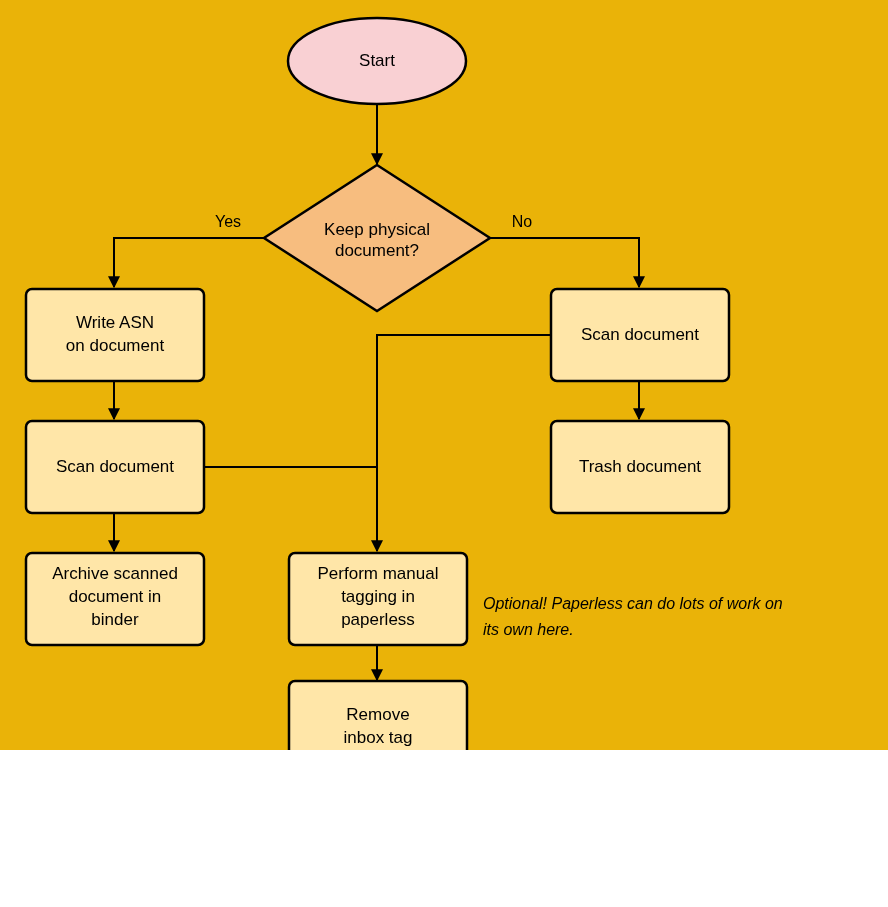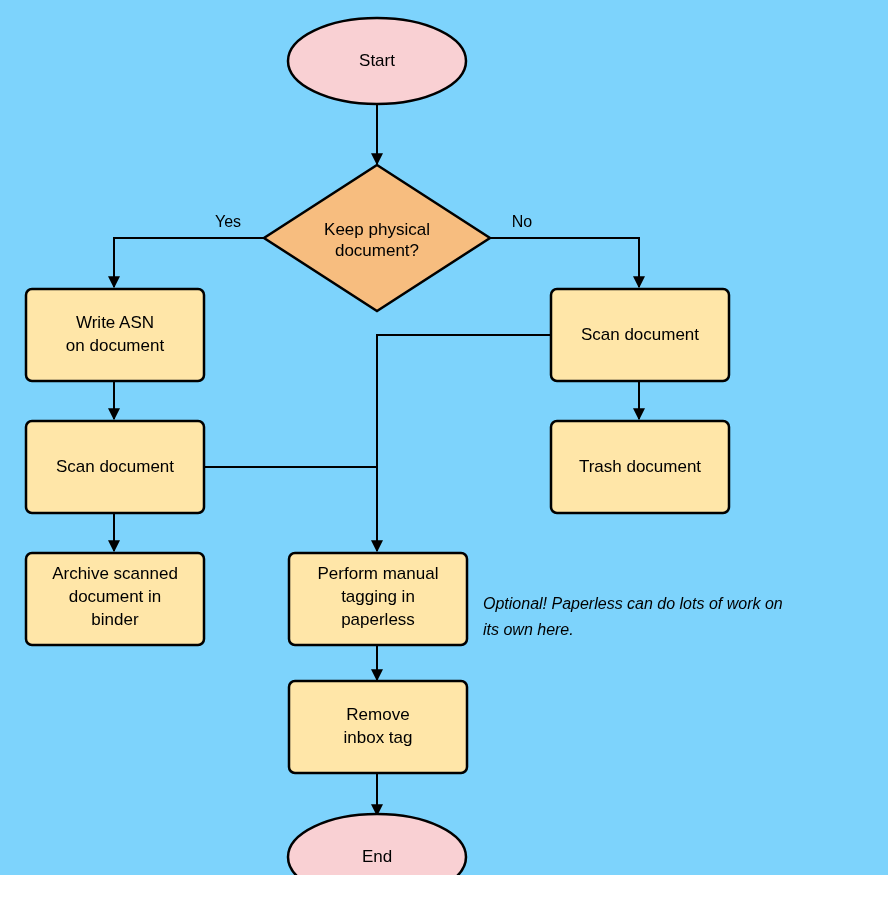--- a/index.html
+++ b/index.html
@@ -6,22 +6,22 @@
     margin: 0;
     padding: 0;
     background: #ffffff;
   }
   body {
     font-family: "Liberation Sans", sans-serif;
   }
   #canvas {
     position: relative;
     width: 888px;
-    height: 875px;
-    background: #7dd3fc;
+    height: 750px;
+    background: #eab308;
     overflow: hidden;
   }
   svg#flow {
     position: absolute;
     left: 0;
     top: 0;
     width: 888px;
     height: 907px;
   }
   .node-text {

